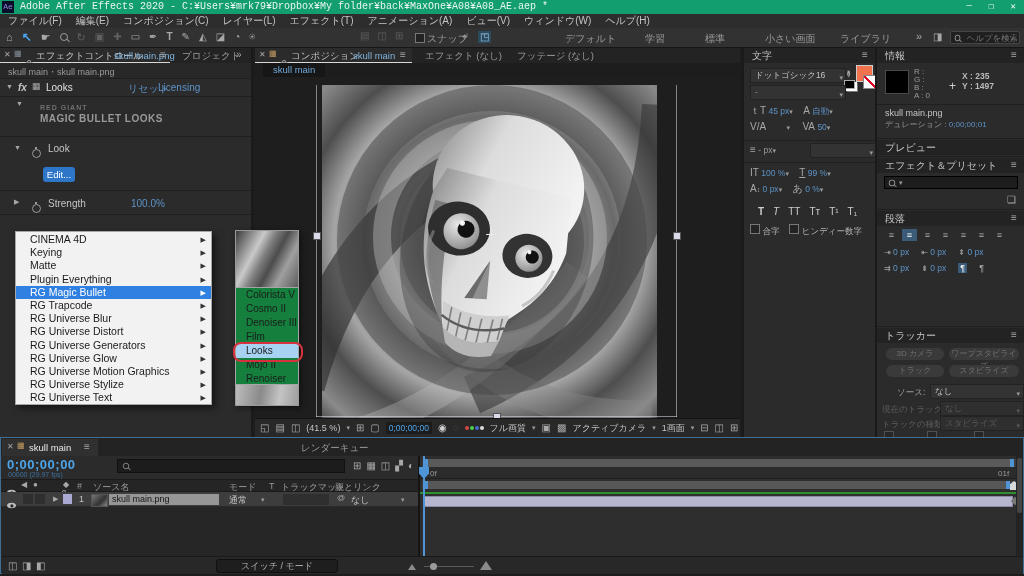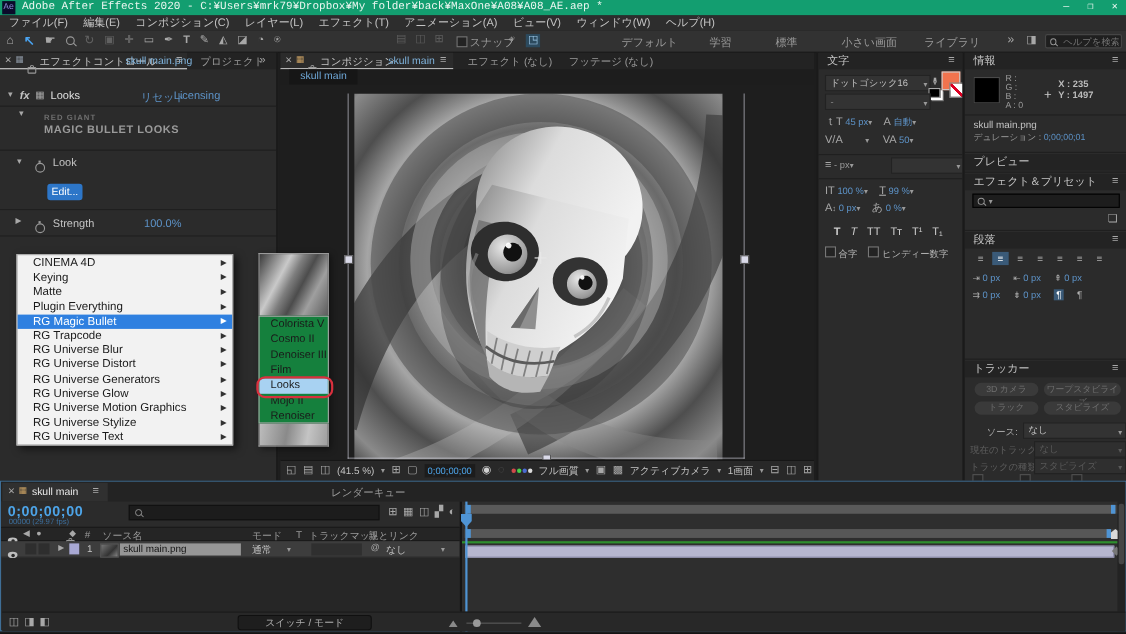--- a/index.html
+++ b/index.html
@@ -101,20 +101,23 @@
     <div class="abs" style="left:0;top:0;width:170px;height:15px;background:#2b2b2b;border-bottom:1px solid #d8d8d8;box-sizing:border-box;">
       <span class="abs ic" style="left:4px;top:3px;font-size:8px;">✕</span>
       <span class="abs ic" style="left:14px;top:2px;font-size:8px;color:#8a94a0;">▦</span>
       <span class="lk abs" style="left:25px;top:6px;"></span>
       <span class="abs t" style="left:36px;top:2px;font-size:9.5px;">エフェクトコントロール</span>
       <span class="abs t tabblue" style="left:114px;top:2px;font-size:9.5px;">skull main.png</span>
       <span class="abs ic" style="left:160px;top:2px;">≡</span>
     </div>
     <span class="abs t dim" style="left:182px;top:2px;font-size:9.5px;">プロジェクト</span>
     <span class="abs ic" style="left:236px;top:2px;">»</span>
+    <div class="abs" style="left:0;top:15px;width:100%;height:16px;background:#282828;border-bottom:1px solid #1f1f1f;box-sizing:border-box;">
+      <span class="abs t dim" style="left:8px;top:3px;font-size:9px;">skull main・skull main.png</span>
+    </div>
 
     <div class="abs" style="left:0;top:31px;width:100%;height:17px;">
       <span class="abs ic" style="left:6px;top:4px;font-size:7px;">▼</span>
       <span class="abs t" style="left:18px;top:3px;font-style:italic;font-weight:bold;">fx</span>
       <span class="abs ic" style="left:32px;top:3px;font-size:9px;">▦</span>
       <span class="abs t" style="left:46px;top:3px;color:#e0e0e0;">Looks</span>
       <span class="abs t blue" style="left:128px;top:3px;">リセット</span>
       <span class="abs t blue" style="left:158px;top:3px;">Licensing</span>
     </div>
     <div class="sep abs" style="left:0;top:48px;width:100%;"></div>
@@ -459,20 +462,24 @@
       <span class="abs t" style="left:350px;top:2px;font-size:9px;">なし</span>
       <span class="abs ddv" style="left:400px;top:4px;">▾</span>
     </div>
 
     <div class="abs" style="left:417px;top:18px;width:598px;height:118px;background:#2e2e2e;border-left:2px solid #151515;box-sizing:border-box;">
       <div class="abs" style="left:2px;top:3px;width:594px;height:8px;background:#3d3d3d;">
         <div class="abs" style="left:2px;top:0;width:590px;height:8px;background:#5a5a5a;"></div>
         <div class="abs" style="left:2px;top:0;width:4px;height:8px;background:#4f94d4;"></div>
         <div class="abs" style="left:588px;top:0;width:4px;height:8px;background:#4f94d4;"></div>
       </div>
+      <div class="abs" style="left:0;top:11px;width:598px;height:12px;background:#2b2b2b;border-bottom:1px solid #1f1f1f;box-sizing:border-box;">
+        <span class="abs" style="left:10px;top:2px;font-size:8px;color:#9a9a9a;">0f</span>
+        <span class="abs" style="left:578px;top:2px;font-size:8px;color:#9a9a9a;">01f</span>
+      </div>
       <div class="abs" style="left:2px;top:25px;width:594px;height:8px;background:#3f3f3f;">
         <div class="abs" style="left:2px;top:0;width:586px;height:8px;background:#575757;"></div>
         <div class="abs" style="left:2px;top:0;width:4px;height:8px;background:#4f94d4;"></div>
         <div class="abs" style="left:584px;top:0;width:4px;height:8px;background:#4f94d4;"></div>
         <div class="abs" style="left:588px;top:0;width:8px;height:9px;background:#d8d8d8;clip-path:polygon(0 35%,50% 0,100% 35%,100% 100%,0 100%);"></div>
       </div>
       <div class="abs" style="left:0;top:36px;width:596px;height:2px;background:#2e8f2e;"></div>
       <div class="abs" style="left:3px;top:40px;width:590px;height:11px;background:#b6b6cf;border:1px solid #8a8aa8;box-sizing:border-box;"></div>
       <span class="abs" style="left:592px;top:42px;width:6px;height:6px;background:#777;transform:rotate(45deg);"></span>
 

